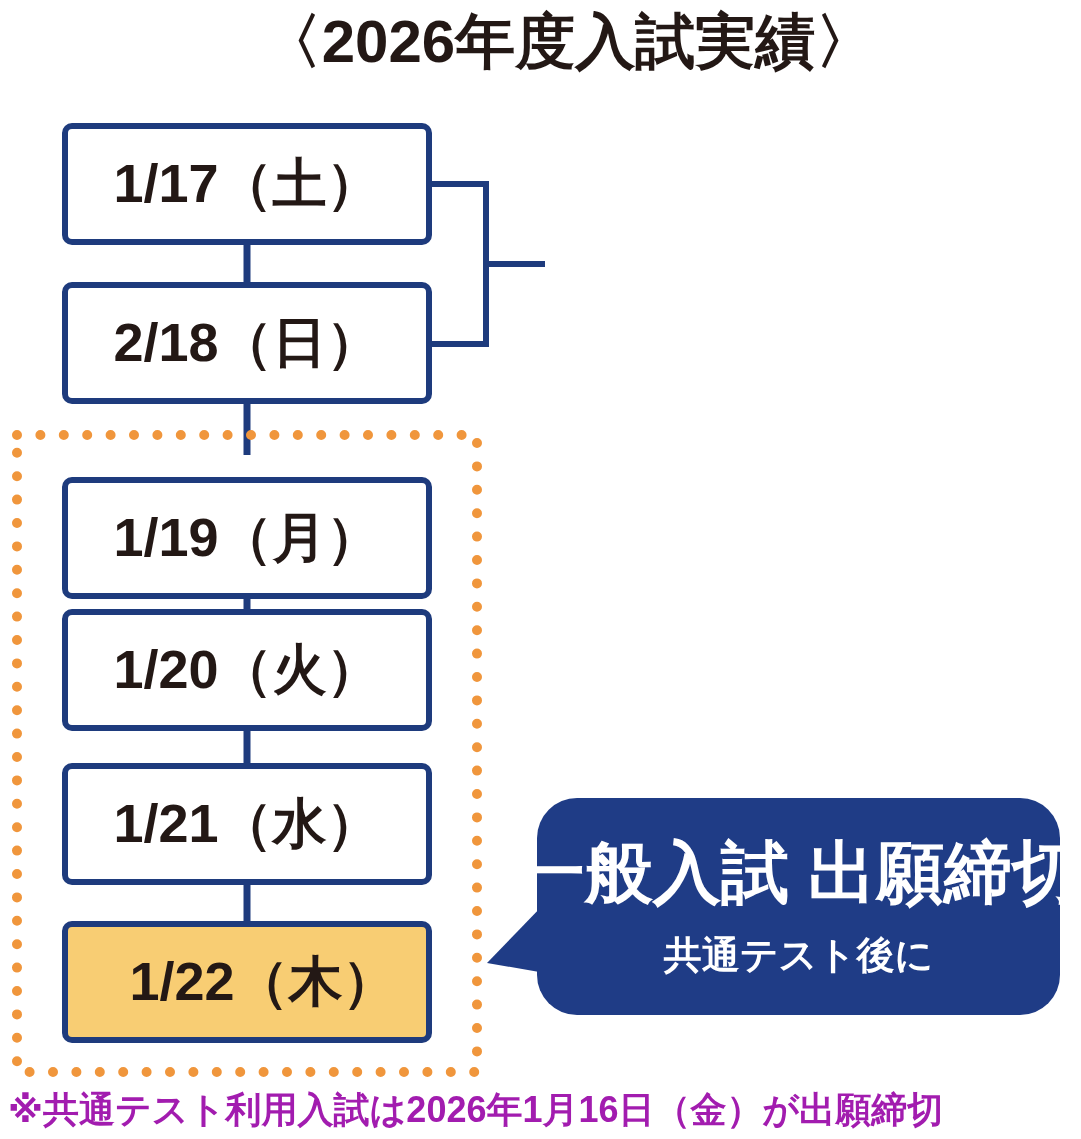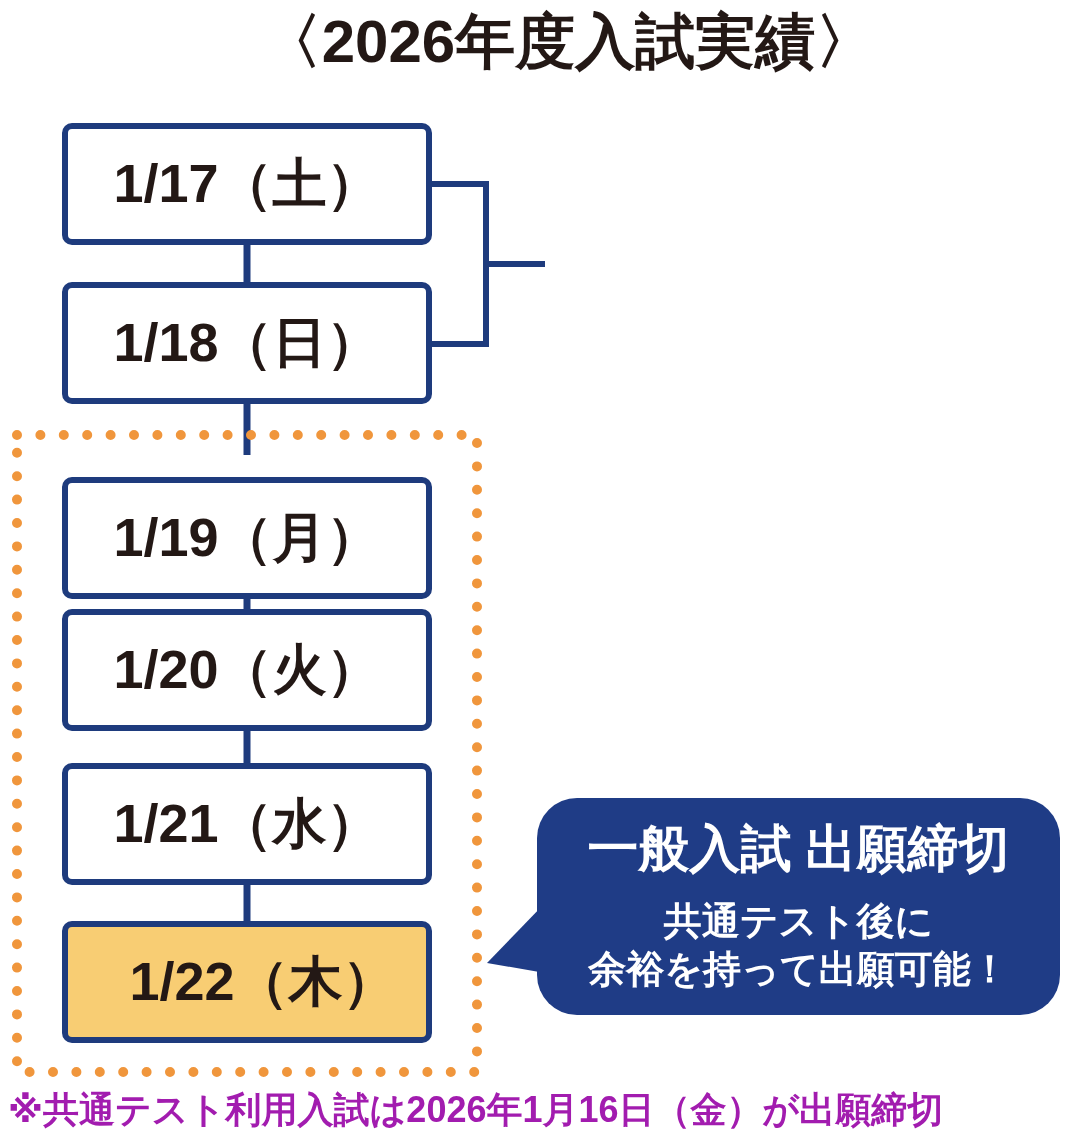--- a/index.html
+++ b/index.html
@@ -47,21 +47,21 @@
     position:absolute;left:537px;top:798px;
     width:523px;height:217px;
     box-sizing:border-box;
     background:#1f3c86;
     border-radius:40px;
     display:flex;flex-direction:column;align-items:center;justify-content:center;
     z-index:3;
     color:#ffffff;text-align:center;
   }
   .callout-title{
-    font-size:51px;font-weight:bold;line-height:1.12;
+    font-size:68px;font-weight:bold;line-height:1.12;
     white-space:nowrap;margin-bottom:21px;
   }
   .callout-line{
     font-size:38px;font-weight:bold;line-height:1.24;
     white-space:nowrap;
   }
   .footnote{
     position:absolute;left:8px;top:1086px;
     font-size:36px;font-weight:bold;color:#a21caf;
     white-space:nowrap;z-index:2;
@@ -91,37 +91,36 @@
 
     <rect x="17" y="435" width="460" height="637" fill="none" stroke="#f0963c" stroke-width="10" stroke-dasharray="0 23.4" stroke-linecap="round"></rect>
 
     <polygon points="545,903 487,963 545,973" fill="#1f3c86"></polygon>
   </svg>
 
   <div class="date-box box-1">
     <span>1/17（土）</span>
   </div>
   <div class="date-box box-2">
-    <span>1/18（日）</span>
+    <span>2/18（日）</span>
   </div>
   <div class="date-box box-3">
     <span>1/19（月）</span>
   </div>
   <div class="date-box box-4">
     <span>1/20（火）</span>
   </div>
   <div class="date-box box-5">
     <span>1/21（水）</span>
   </div>
   <div class="date-box box-6 highlight">
     <span>1/22（木）</span>
   </div>
 
 
   <div class="callout">
     <div class="callout-title">一般入試 出願締切</div>
     <div class="callout-line">共通テスト後に</div>
-    <div class="callout-line">余裕を持って出願可能！</div>
   </div>
 
   <div class="footnote">※共通テスト利用入試は2026年1月16日（金）が出願締切</div>
 
 </div>
 
 </body></html>

